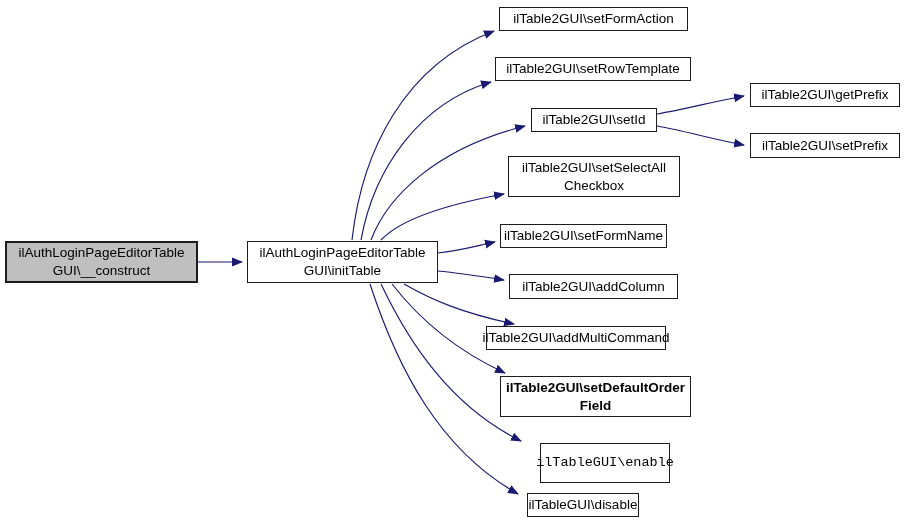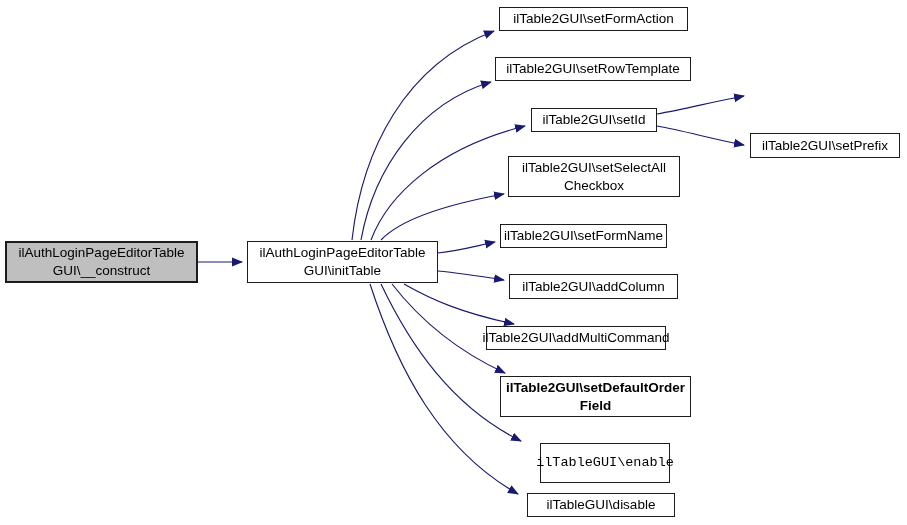--- a/index.html
+++ b/index.html
@@ -93,20 +93,23 @@
   </div>
 
   <div class="node" style="left:495px; top:57px; width:196px; height:24px;">
     <span>ilTable2GUI\setRowTemplate</span>
   </div>
 
   <div class="node" style="left:531px; top:108px; width:126px; height:24px;">
     <span>ilTable2GUI\setId</span>
   </div>
 
+  <div class="node" style="left:750px; top:83px; width:150px; height:24px;">
+    <span>ilTable2GUI\getPrefix</span>
+  </div>
 
   <div class="node" style="left:750px; top:133px; width:150px; height:25px;">
     <span>ilTable2GUI\setPrefix</span>
   </div>
 
   <div class="node" style="left:508px; top:156px; width:172px; height:41px;">
     <span>ilTable2GUI\setSelectAll</span>
     <span>Checkbox</span>
   </div>
 
@@ -124,17 +127,17 @@
 
   <div class="node" style="left:500px; top:376px; width:191px; height:41px;font-weight:bold;">
     <span>ilTable2GUI\setDefaultOrder</span>
     <span>Field</span>
   </div>
 
   <div class="node" style="left:540px; top:443px; width:130px; height:40px;font-family:Liberation Mono, monospace;">
     <span>ilTableGUI\enable</span>
   </div>
 
-  <div class="node" style="left:527px; top:493px; width:148px; height:24px;text-align:right;">
+  <div class="node" style="left:527px; top:493px; width:112px; height:24px;text-align:right;">
     <span>ilTableGUI\disable</span>
   </div>
 
 </div>
 
 </body></html>

